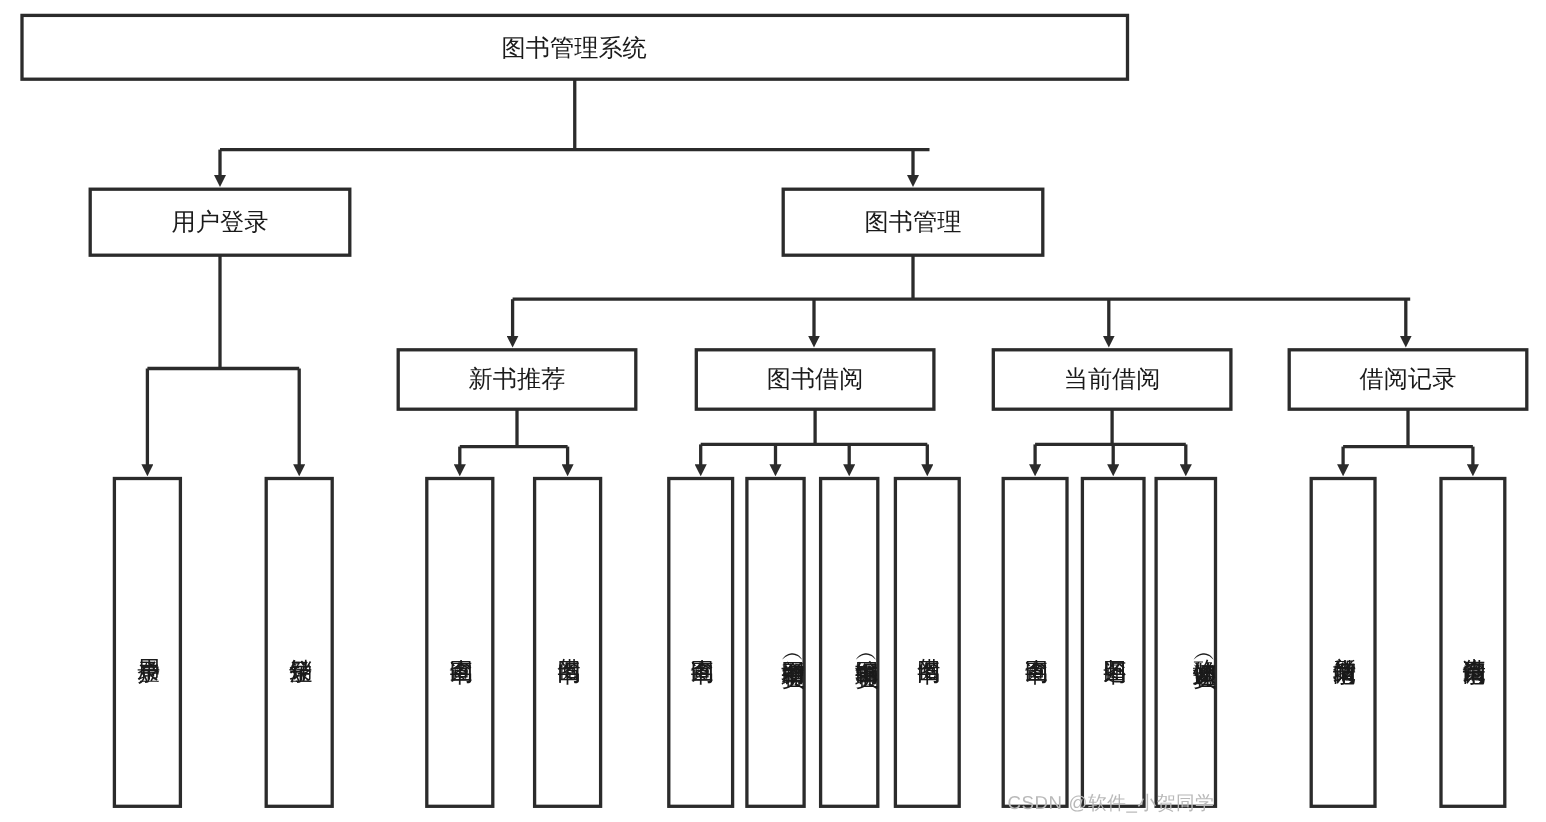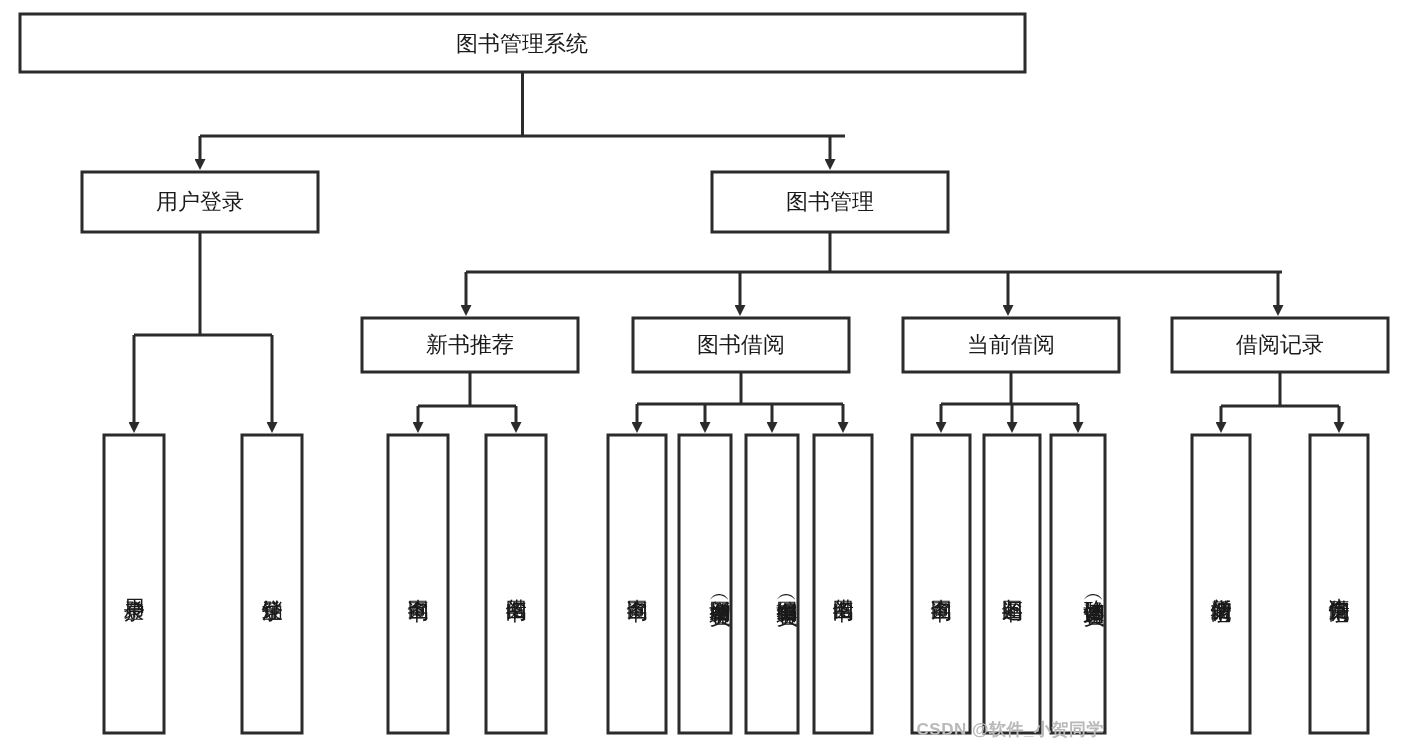--- a/index.html
+++ b/index.html
@@ -59,21 +59,20 @@
   }
   .watermark {
     position: absolute;
     right: 8px;
     bottom: 6px;
     font-family: "Liberation Sans", "DejaVu Sans", sans-serif;
     font-size: 17px;
     color: #b9b9b9;
     letter-spacing: 0.5px;
     white-space: nowrap;
-    font-weight: bold;
   }
 </style>
 </head>
 <body>
 
 <div id="diagram-root">
 
   <svg id="flow-svg" viewBox="0 0 1405 747">
     <defs>
       <marker id="arrowhead" markerWidth="11" markerHeight="11" refX="1" refY="5.5" orient="auto" markerUnits="userSpaceOnUse">

